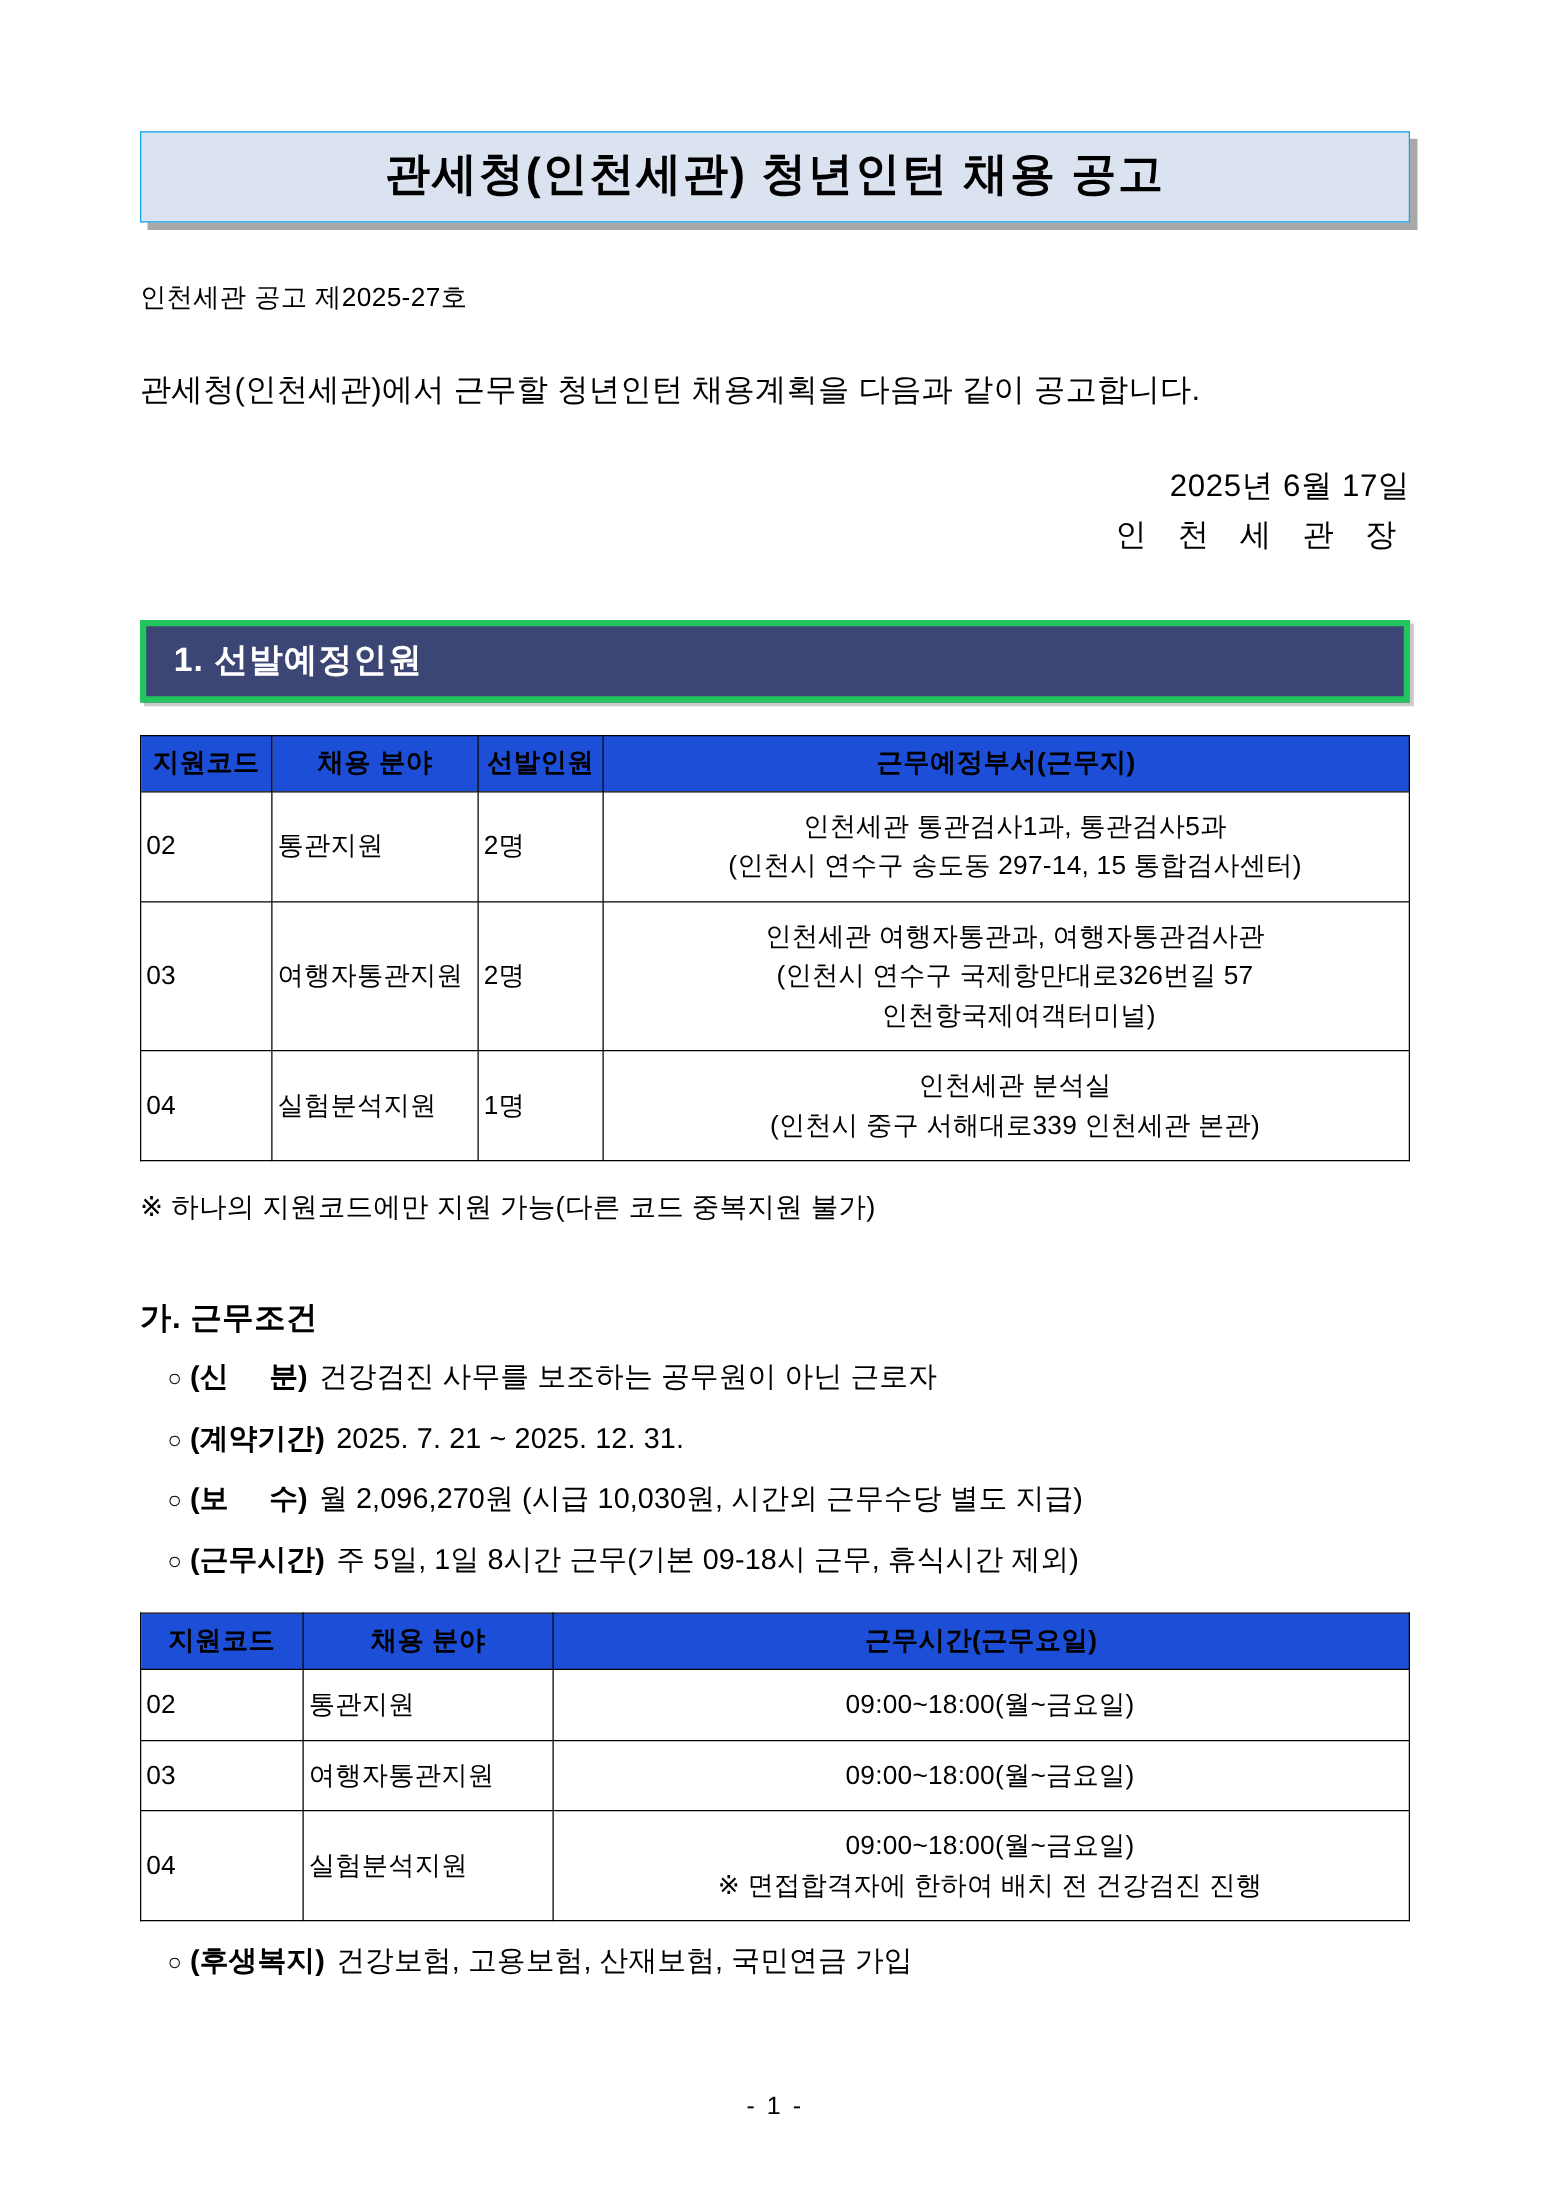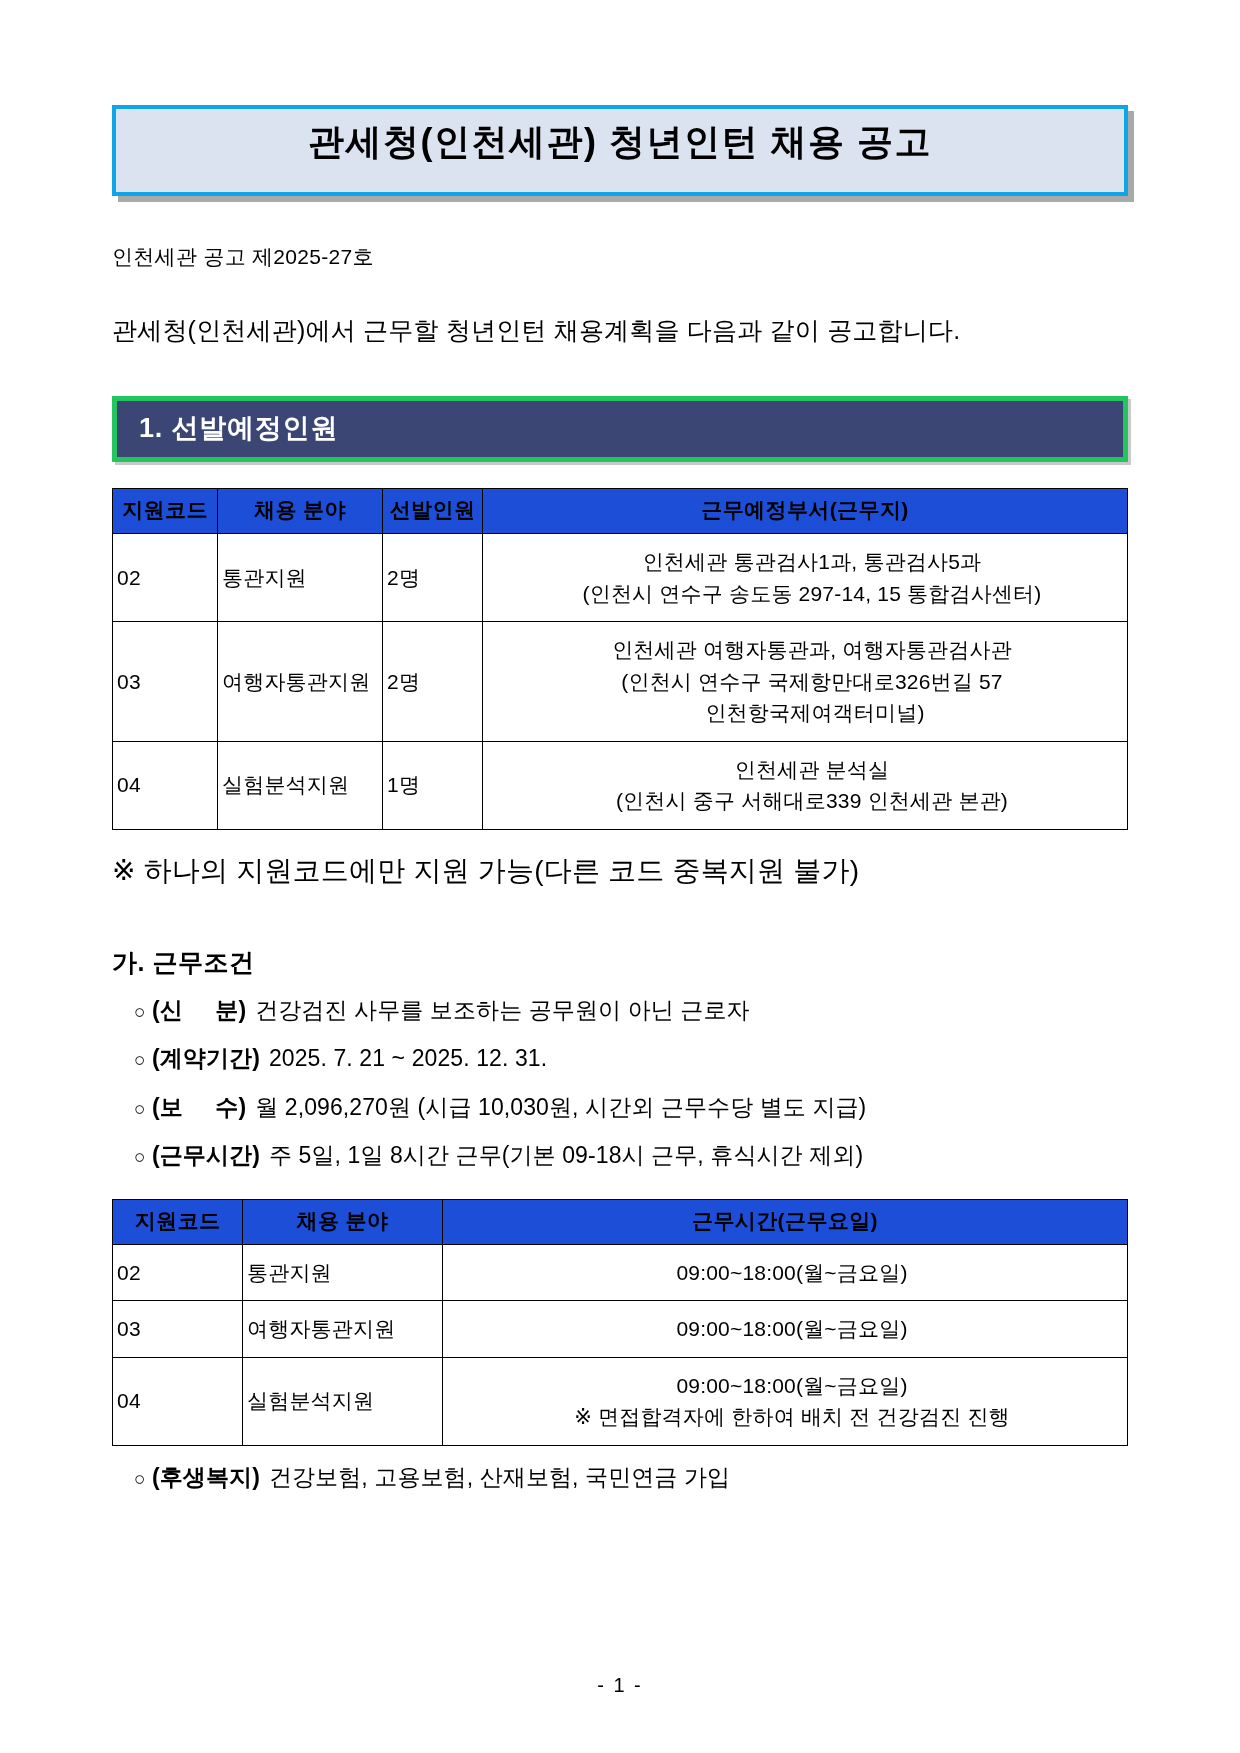--- a/index.html
+++ b/index.html
@@ -15,23 +15,23 @@
     width:1240px;height:1753px;
     box-sizing:border-box;
     padding:105px 112px 0 112px;
   }
 
   
   .title-banner{
     position:relative;
     margin:0 0 0 0;
     background:#dbe2f0;
-    border:4px solid #0ea5e9;
+    border:1px solid #0ea5e9;
     box-shadow:6px 6px 0 0 #a9a9a9;
-    padding:12px 0 30px 0;
+    padding:12px 0 18px 0;
     text-align:center;
   }
   .title-banner .title-text{
     font-size:36px;
     font-weight:bold;
     letter-spacing:1.5px;
     line-height:1.15;
     color:#000;
     white-space:nowrap;
   }
@@ -114,21 +114,21 @@
   .t1 col.c2{width:165px;}
   .t1 col.c3{width:100px;}
 
   
   .t2 col.c1{width:130px;}
   .t2 col.c2{width:200px;}
 
   
   .note-line{
     margin-top:22px;
-    font-size:28px;
+    font-size:22px;
     letter-spacing:.2px;
   }
   .sub-heading{
     margin-top:56px;
     font-size:25px;
     font-weight:bold;
     letter-spacing:.5px;
   }
   ul.bullets{
     list-style:none;
@@ -176,20 +176,24 @@
 <div class="page">
 
   <div class="title-banner">
     <div class="title-text">관세청(인천세관) 청년인턴 채용 공고</div>
   </div>
 
   <div class="notice-no">인천세관 공고 제2025-27호</div>
 
   <div class="intro-para">관세청(인천세관)에서 근무할 청년인턴 채용계획을 다음과 같이 공고합니다.</div>
 
+  <div class="sign-block">
+    <div>2025년  6월  17일</div>
+    <div class="sign-office">인 천 세 관 장</div>
+  </div>
 
   <div class="section-bar">1. 선발예정인원</div>
 
   <table class="doc-table t1">
     <colgroup>
       <col class="c1">
         <col class="c2">
         <col class="c3">
         <col class="c4">
     </colgroup>

